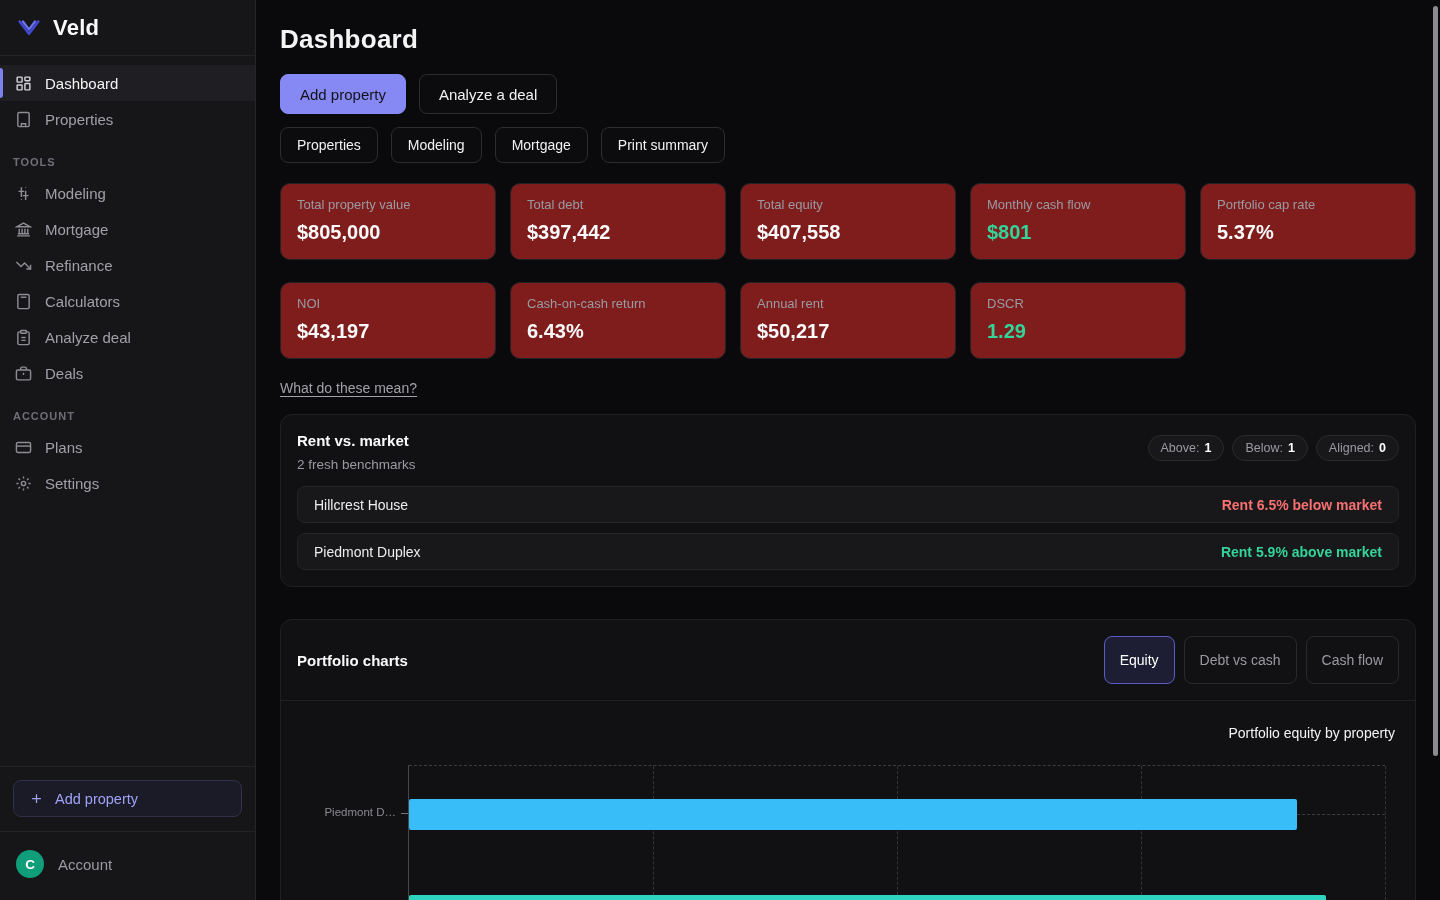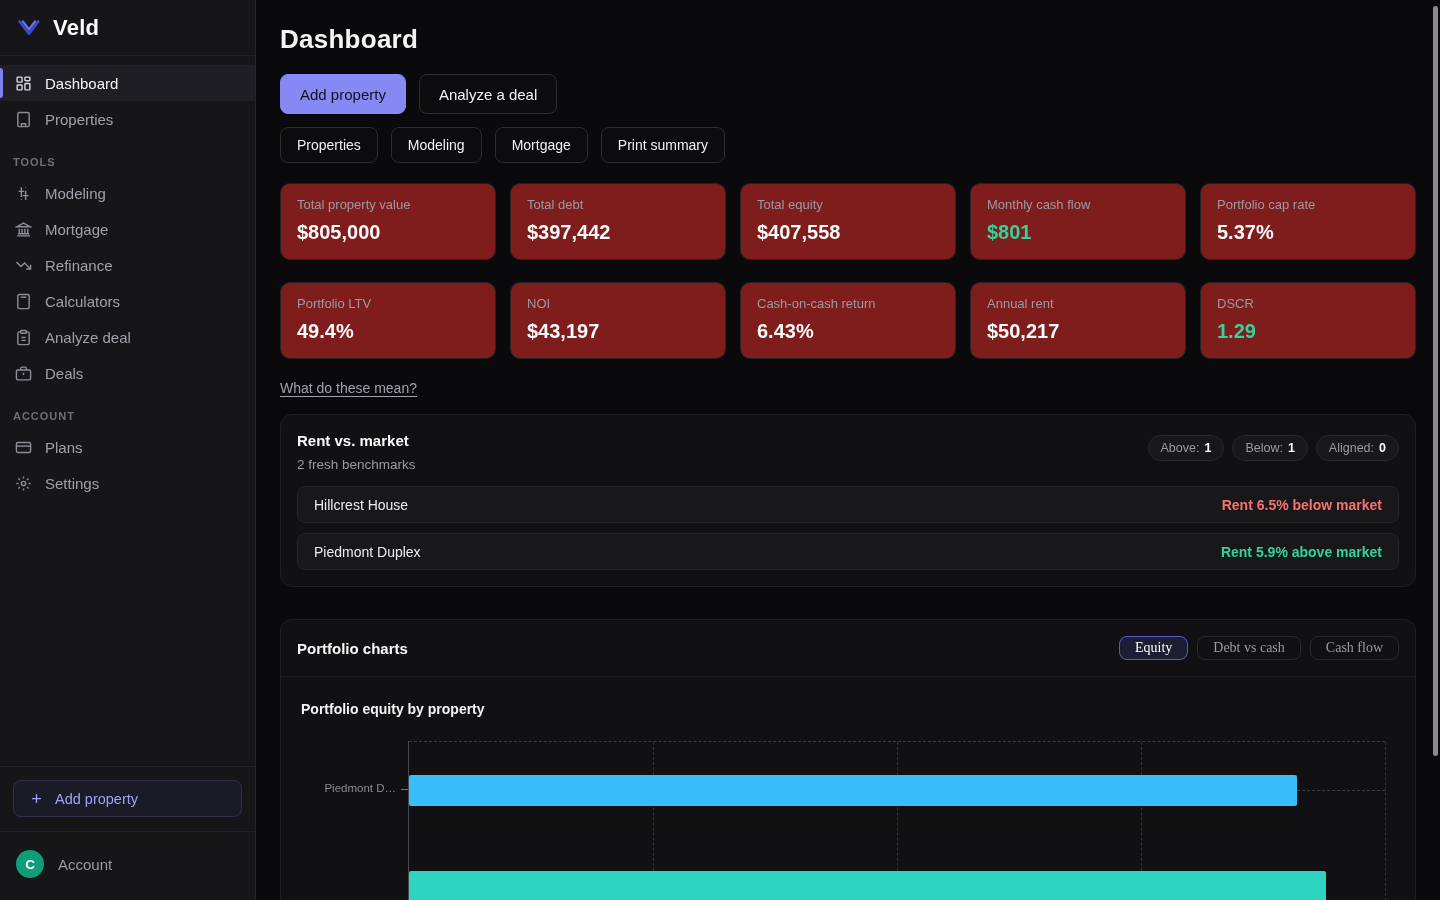--- a/index.html
+++ b/index.html
@@ -71,27 +71,27 @@
   .bench-rows { display:flex; flex-direction:column; gap:10px; margin-top:14px; }
   .bench-row { display:flex; justify-content:space-between; align-items:center; height:37px;
     padding:0 16px; background:#18181b; border:1px solid #252529; border-radius:8px; }
   .bench-name { font-size:14px; color:#ededf0; }
   .bench-status { font-size:14px; font-weight:700; }
 
   .charts-panel { margin-top:32px; }
   .charts-head { display:flex; justify-content:space-between; align-items:center;
     padding:16px 16px;gap:24px; }
   .tabs { display:flex; gap:9px; }
-  .tab { height:24px; padding:0 15px; display:flex; align-items:center; border-radius:8px;
+  .tab { height:48px; padding:0 15px; display:flex; align-items:center; border-radius:8px;
     border:1px solid #2a2a2e; background:transparent; color:#9a9aa2; font-size:14px;
-    cursor:pointer; font-family:Liberation Serif, serif; }
+    cursor:pointer; font-family:Liberation Sans, sans-serif; }
   .tab.active { background:#1d1e33; border-color:#575dc5; color:#fff; }
   .charts-divider { border-top:1px solid #202024; }
   .chart-section { padding:24px 20px 0; }
-  .chart-title { font-size:14px; font-weight:700; color:#f4f4f5; }
+  .chart-title { font-size:14px; font-weight:400; color:#f4f4f5;text-align:right; }
   .chart-wrap { display:flex; margin-top:24px; }
   .y-labels { width:107px; position:relative; height:170px; }
   .y-tick-label { position:absolute; top:41px; right:12px; font-size:11.5px; color:#8a8a90;
     white-space:nowrap; }
   .y-tick-mark { position:absolute; top:48px; right:0; width:7px; height:1px; background:#74747a; }
   .plot { flex:1; position:relative; height:170px; border-left:1px solid #46464c; }
   .plot-inner { position:absolute; left:0; top:0; bottom:0; width:calc(100% - 10px);
     border-top:1px dashed #3c3c42; }
   .gridline { position:absolute; top:0; bottom:0; border-left:1px dashed #34343a; }
   .cat-line { position:absolute; left:0; right:0; border-top:1px dashed #3c3c42; }
@@ -272,24 +272,20 @@
     </div>
     <div class="stat-card">
       <div class="stat-label">Monthly cash flow</div>
       <div class="stat-value tone-positive">$801</div>
     </div>
     <div class="stat-card">
       <div class="stat-label">Portfolio cap rate</div>
       <div class="stat-value">5.37%</div>
     </div>
     <div class="stat-card">
-      <div class="stat-label">Portfolio LTV</div>
-      <div class="stat-value">49.4%</div>
-    </div>
-    <div class="stat-card">
       <div class="stat-label">NOI</div>
       <div class="stat-value">$43,197</div>
     </div>
     <div class="stat-card">
       <div class="stat-label">Cash-on-cash return</div>
       <div class="stat-value">6.43%</div>
     </div>
     <div class="stat-card">
       <div class="stat-label">Annual rent</div>
       <div class="stat-value">$50,217</div>

